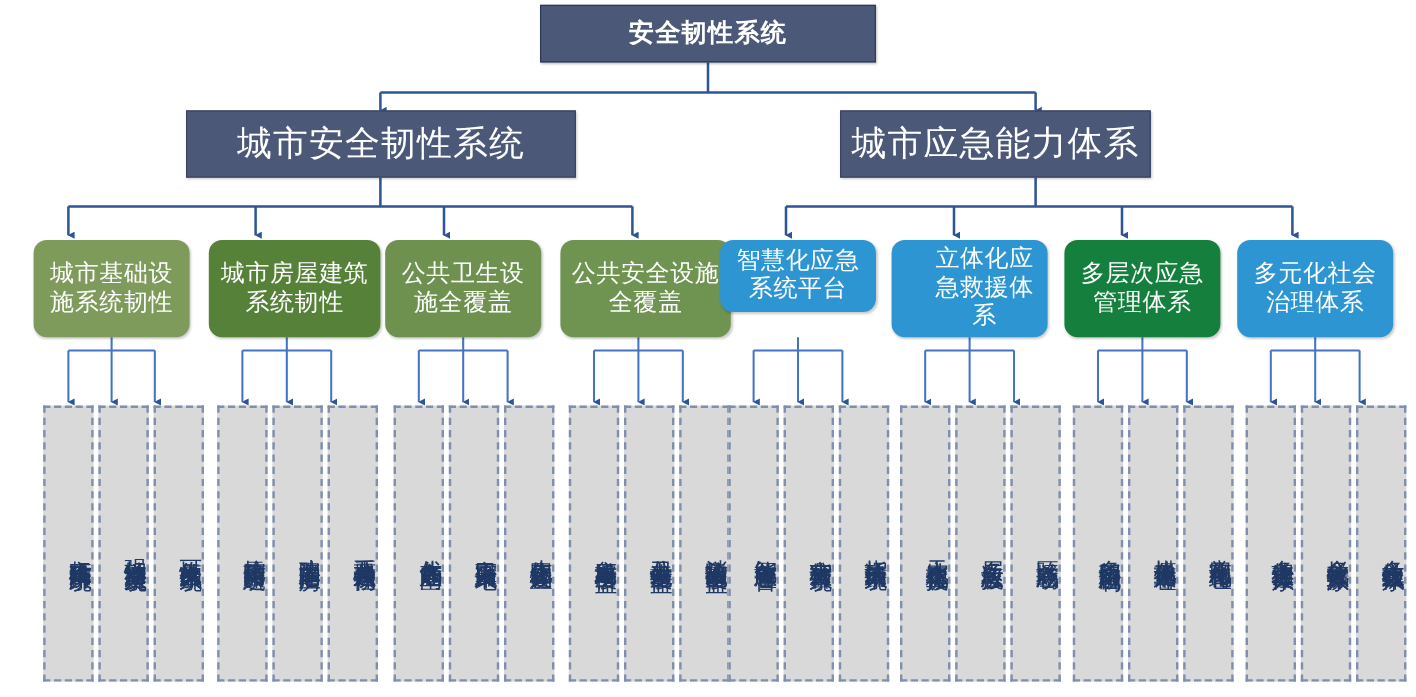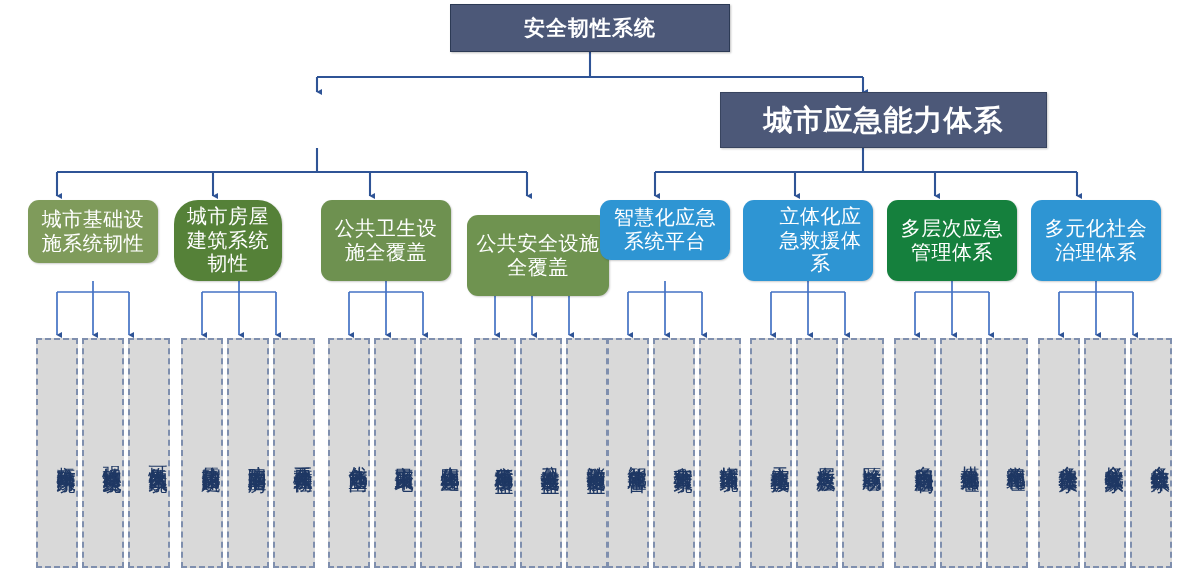--- a/index.html
+++ b/index.html
@@ -167,34 +167,37 @@
       <path d="M1059,292 L1059,335" marker-end="url(#ah)"></path>
       <path d="M1096,292 L1096,335" marker-end="url(#ah)"></path>
       <path d="M1133,292 L1133,335" marker-end="url(#ah)"></path>
     </g>
   </svg>
 
   <div class="node lvl1" style="left:450px; top:4px; width:280px; height:48px;">
     <span>安全韧性系统</span>
   </div>
 
-  <div class="node lvl2" style="left:720px; top:92px; width:327px; height:56px;font-weight:bold;">
+  <div class="node lvl2" style="left:155px; top:92px; width:325px; height:56px;">
+    <span>城市安全韧性系统</span>
+  </div>
+  <div class="node lvl2" style="left:700px; top:92px; width:259px; height:56px;">
     <span>城市应急能力体系</span>
   </div>
 
-  <div class="node lvl3 green-a" style="left: 28px; top: 200px; width: 130px; height: 63px; background: rgb(127, 155, 91);">
+  <div class="node lvl3 green-a" style="left: 28px; top: 200px; width: 130px; height: 81px; background: rgb(127, 155, 91);">
     <span class="l3txt">城市基础设施系统韧性</span>
   </div>
-  <div class="node lvl3 green-b" style="left: 174px; top: 200px; width: 108px; height: 81px; background: rgb(85, 129, 56); border-radius: 24px;">
+  <div class="node lvl3 green-b" style="left: 174px; top: 200px; width: 143px; height: 81px; background: rgb(85, 129, 56);">
     <span class="l3txt">城市房屋建筑系统韧性</span>
   </div>
   <div class="node lvl3 green-c" style="left: 321px; top: 200px; width: 130px; height: 81px; background: rgb(110, 145, 80);">
     <span class="l3txt">公共卫生设施全覆盖</span>
   </div>
-  <div class="node lvl3 green-d" style="left: 467px; top: 200px; width: 142px; height: 81px; background: rgb(111, 147, 80); margin-top: 15px;">
+  <div class="node lvl3 green-d" style="left: 467px; top: 200px; width: 142px; height: 81px; background: rgb(111, 147, 80);">
     <span class="l3txt">公共安全设施全覆盖</span>
   </div>
   <div class="node lvl3 blue-a" style="left: 600px; top: 200px; width: 130px; height: 60px; background: rgb(46, 149, 211);">
     <span class="l3txt">智慧化应急系统平台</span>
   </div>
   <div class="node lvl3 blue-b" style="left: 743px; top: 200px; width: 130px; height: 81px; background: rgb(46, 149, 211);">
     <span class="l3txt">立体化应急救援体系</span>
   </div>
   <div class="node lvl3 blue-c" style="left: 887px; top: 200px; width: 130px; height: 81px; background: #15803d;">
     <span class="l3txt">多层次应急管理体系</span>

